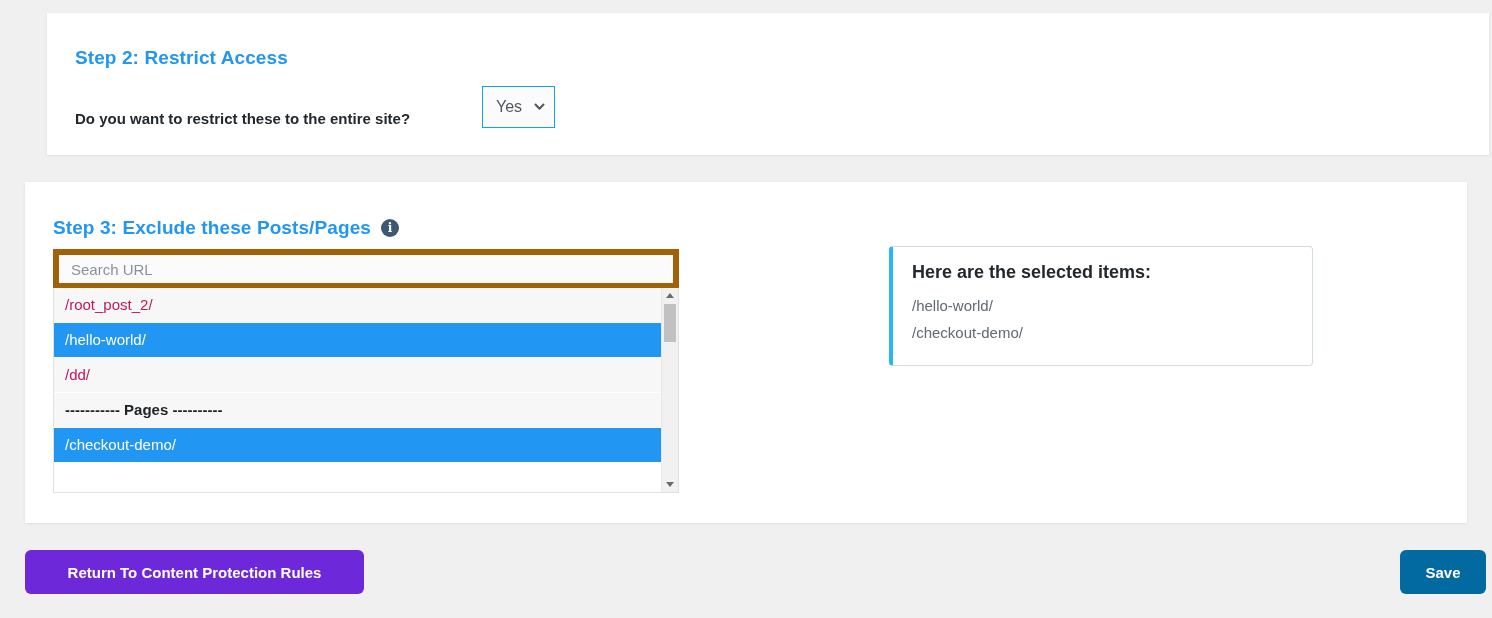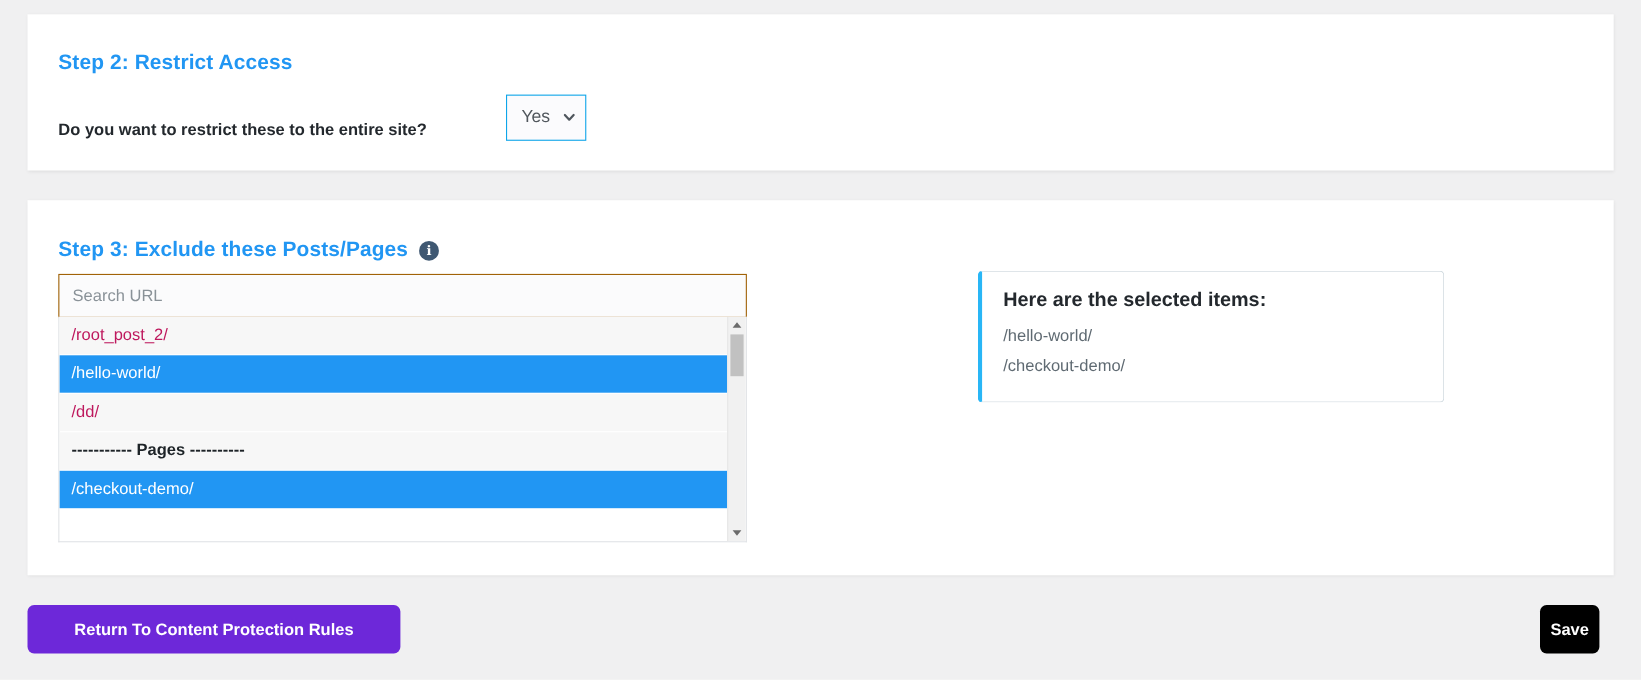--- a/index.html
+++ b/index.html
@@ -11,21 +11,21 @@
     overflow:hidden;
     color:#23282d;
   }
   .card {
     position:absolute;
     left:25px;
     width:1442px;
     background:#ffffff;
     box-shadow:0 1px 3px rgba(0,0,0,0.07);
   }
-  #card-step2 { top:13px; height:142px; }
+  #card-step2 { top:13px; height:142px;margin-left:22px; }
   #card-step3 { top:182px; height:341px; }
 
   .step-title {
     position:absolute;
     left:28px;
     font-size:19px;
     font-weight:bold;
     color:#2196f3;
     letter-spacing:0.1px;
   }
@@ -72,21 +72,21 @@
   .select-box .select-value {
     font-size:16px;
     color:#51575d;
   }
 
   .search-input {
     position:absolute;
     left:28px; top:67px;
     width:626px; height:40px;
     background:#fbfbfc;
-    border:1px solid #a16207;
+    border:6px solid #a16207;
     padding:0 12px;
     font-size:15px;
     color:#32373c;
     font-family:"Liberation Sans", sans-serif;
     outline:none;
   }
   .search-input::placeholder { color:#8a9298; opacity:1; }
 
   .listbox {
     position:absolute;
@@ -186,22 +186,22 @@
     justify-content:center;
   }
   #return-button {
     left:25px;
     width:339px;
     background:#6d28d9;
     text-align:right;
   }
   #save-button {
     left:1400px;
-    width:54px;
-    background:#000000;
+    width:86px;
+    background:#0369a1;
   }
 </style>
 </head>
 <body>
 
 <div class="card" id="card-step2">
   <h2 class="step-title" id="step2-title">Step 2: Restrict Access</h2>
   <div class="question-label">Do you want to restrict these to the entire site?</div>
   <div class="select-box">
     <span class="select-value">Yes</span>

